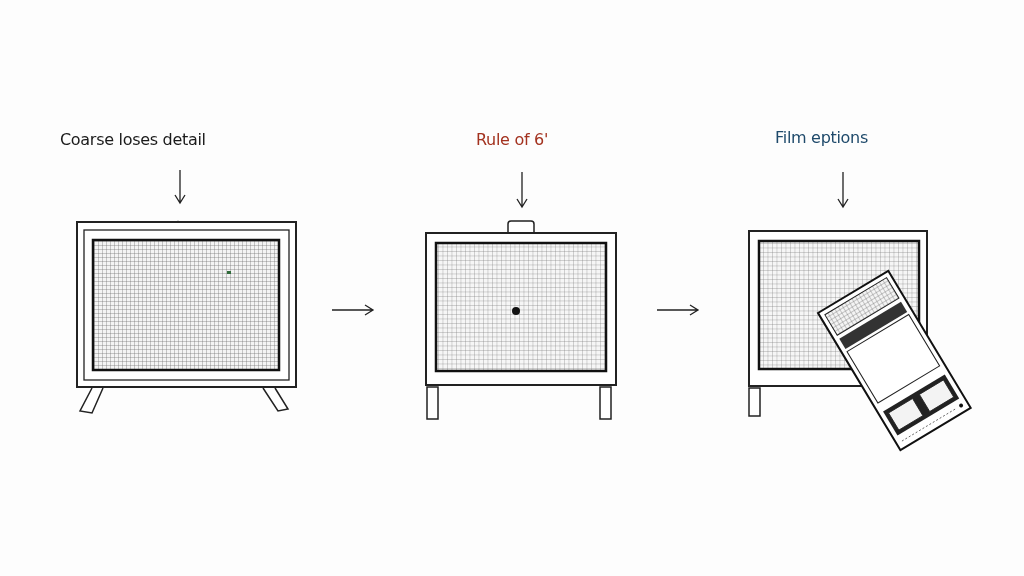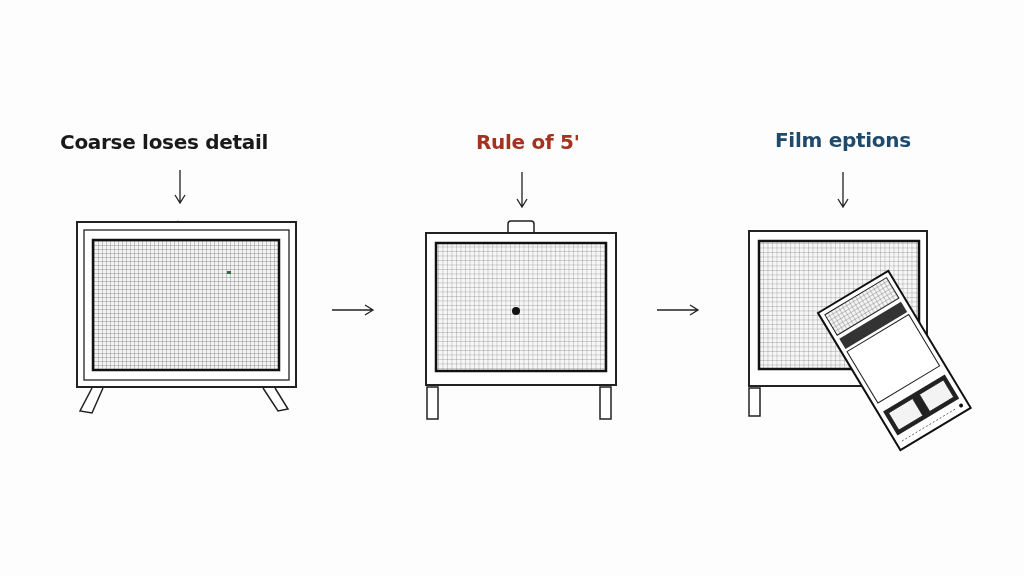--- a/index.html
+++ b/index.html
@@ -4,22 +4,22 @@
 <style>
   html, body { margin: 0; padding: 0; }
   body {
     width: 1024px; height: 576px; overflow: hidden;
     background: #fdfdfd;
     font-family: "DejaVu Sans", sans-serif;
     position: relative;
   }
   .label {
     position: absolute;
-    font-weight: bold;
-    font-size: 20px;
+    font-weight: normal;
+    font-size: 16px;
     letter-spacing: -0.3px;
     white-space: nowrap;
   }
   .down-arrow { position: absolute; }
   .right-arrow { position: absolute; }
   .screen { position: absolute; }
   svg { display: block; }
 </style>
 </head>
 <body>
@@ -60,21 +60,21 @@
     <path d="M193 183 L208 206 L218 204 L205 183" fill="#fff" stroke="#222" stroke-width="1.5"></path>
   </svg>
 </div>
 
 <div class="right-arrow" style="left:330px; top:302px;">
   <svg width="46" height="16">
       <path d="M2 8 L42 8 M35 3 L43 8 L35 13" fill="none" stroke="#222" stroke-width="1.3"></path>
     </svg>
 </div>
 
-<div class="label" style="left:476px; top:130px; color:#a3321f;">Rule of 5'</div>
+<div class="label" style="left:476px; top:130px; color:#a3321f;">Rule of 6'</div>
 
 <div class="down-arrow" style="left:514px; top:170px;">
   <svg width="16" height="40">
       <path d="M8 2 L8 36 M3 29 L8 37 L13 29" fill="none" stroke="#222" stroke-width="1.3"></path>
     </svg>
 </div>
 
 <div class="screen" style="left:420px; top:215px;">
   <svg width="200" height="210">
 

